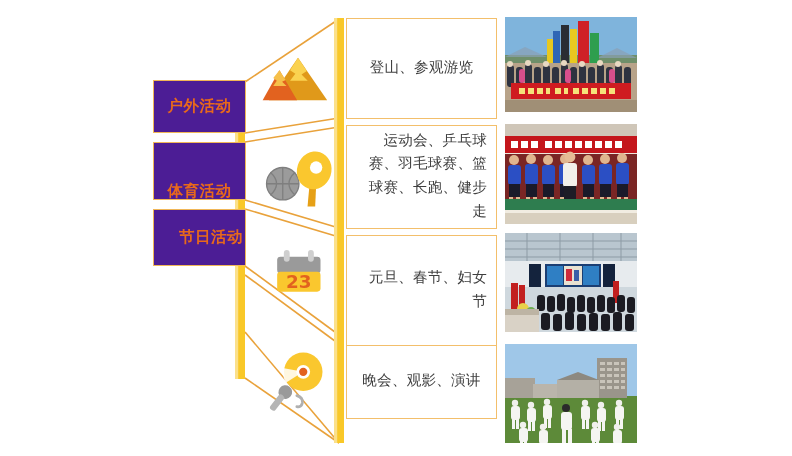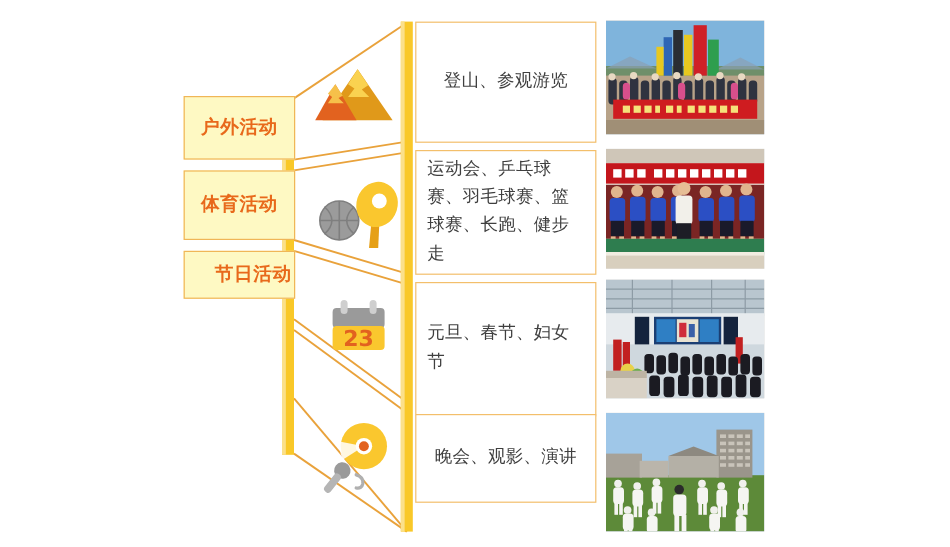--- a/index.html
+++ b/index.html
@@ -11,21 +11,21 @@
   }
   #stage{position:relative;width:792px;height:456px;}
 
   
   #frame-svg{position:absolute;left:0;top:0;width:792px;height:456px;}
 
   
   .cat-box{
     position:absolute;
     left:153px;width:93px;
-    background:#fef9c3;
+    background:#4c1d95;
     border:1px solid #f0b657;
     box-sizing:border-box;
     display:flex;align-items:center;justify-content:center;
     z-index:6;
   }
   .cat-label{
     color:#e8691b;
     font-size:15.5px;
     font-weight:bold;
     letter-spacing:.5px;
@@ -51,23 +51,23 @@
     border:1px solid #f3bf6b;
     box-sizing:border-box;
     display:flex;align-items:center;justify-content:center;
     padding:6px 9px;
     z-index:6;
   }
   .detail-text{
     color:#3f3f3f;
     font-size:14.6px;
     line-height:1.62;
-    text-align:left;
+    text-align:right;
     letter-spacing:.2px;
-    font-family:Liberation Serif, serif;
+    font-family:Liberation Mono, monospace;
   }
 
   
   .photo{
     position:absolute;
     left:505px;width:132px;
     overflow:hidden;
     z-index:6;
     background:#d8d8d8;
   }
@@ -176,21 +176,21 @@
         <rect x="68" y="71" width="6" height="6"></rect>
           <rect x="77" y="71" width="6" height="6"></rect>
         <rect x="86" y="71" width="6" height="6"></rect>
           <rect x="95" y="71" width="6" height="6"></rect>
         <rect x="104" y="71" width="6" height="6"></rect>
       </g>
       <rect y="83" width="132" height="12" fill="#a08f76"></rect>
     </svg>
   </div>
 
-  <div class="cat-box" style="top:142px;height:58px;">
+  <div class="cat-box" style="top:142px;height:58px;align-items:flex-end;">
     <span class="cat-label">体育活动</span>
   </div>
 
   <div class="icon-cell" style="left:255px;top:143px;">
     <svg viewBox="0 0 86 72" width="82" height="70" xmlns="http://www.w3.org/2000/svg">
 
       <circle cx="27" cy="42" r="17" fill="#9b9b9b"></circle>
       <circle cx="27" cy="42" r="17" fill="none" stroke="#7f7f7f" stroke-width="1.4"></circle>
       <path d="M10 42 H44" stroke="#7f7f7f" stroke-width="1.4" fill="none"></path>
       <path d="M27 25 V59" stroke="#7f7f7f" stroke-width="1.4" fill="none"></path>
@@ -302,21 +302,21 @@
             <rect x="8" y="82" width="6" height="4" fill="#ffffff"></rect>
         </g>
       </g>
 
       <rect y="75" width="132" height="13" fill="#2e7d4f"></rect>
       <rect y="88" width="132" height="12" fill="#d8cfbe"></rect>
       <rect x="0" y="86" width="132" height="3" fill="#f1ece1"></rect>
     </svg>
   </div>
 
-  <div class="cat-box" style="top:209px;height:40px;padding-left:23px;">
+  <div class="cat-box" style="top:209px;height:57px;padding-left:23px;">
     <span class="cat-label">节日活动</span>
   </div>
 
   <div class="icon-cell" style="left:255px;top:245px;">
     <svg viewBox="0 0 86 72" width="72" height="60" xmlns="http://www.w3.org/2000/svg">
       <rect x="18" y="14" width="52" height="20" rx="4" fill="#9a9a9a"></rect>
       <rect x="26" y="6" width="7" height="14" rx="3.5" fill="#cfcfcf"></rect>
       <rect x="55" y="6" width="7" height="14" rx="3.5" fill="#cfcfcf"></rect>
       <rect x="18" y="32" width="52" height="24" rx="4" fill="#fac72e"></rect>
       <text x="44" y="52" text-anchor="middle" font-family="'DejaVu Sans','Liberation Sans',sans-serif" font-size="22" font-weight="bold" fill="#e2621f">23</text>

